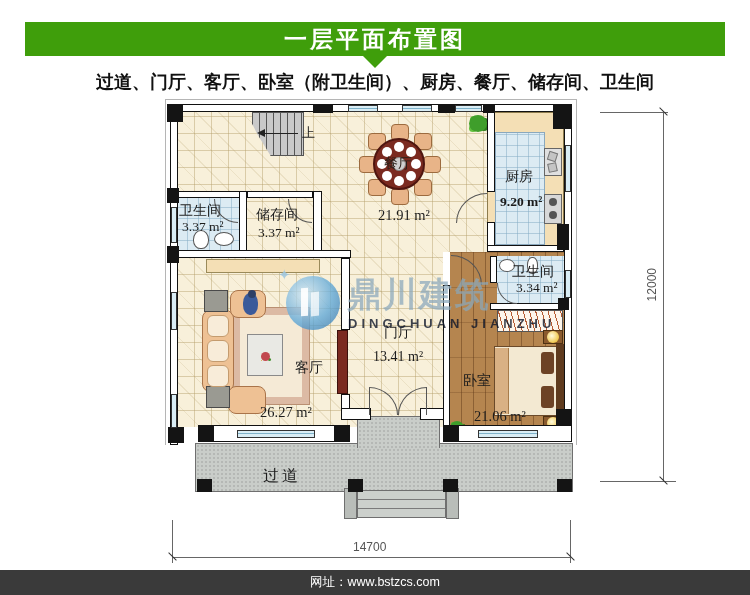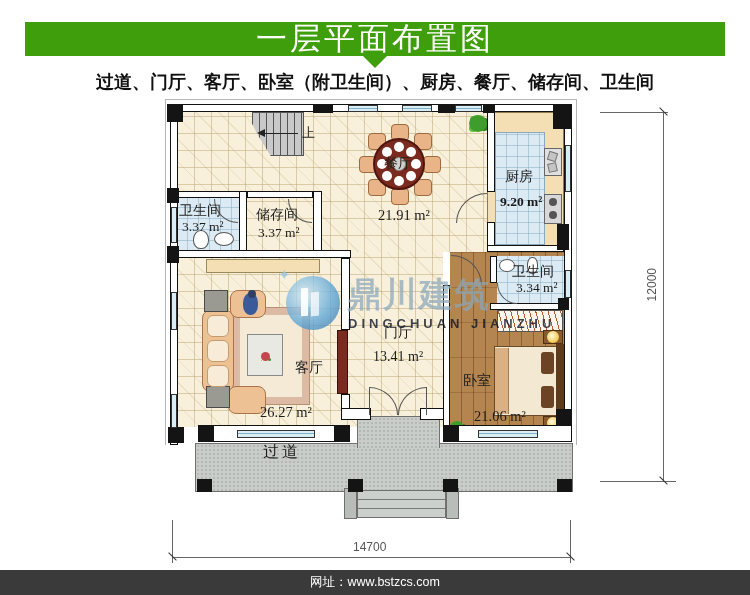--- a/index.html
+++ b/index.html
@@ -3,21 +3,21 @@
 <meta charset="utf-8">
 <style>
   html,body{margin:0;padding:0;background:#ffffff;}
   .canvas{position:relative;width:750px;height:595px;background:#fff;overflow:hidden;
           font-family:"Liberation Sans",sans-serif;}
   .abs{position:absolute;box-sizing:border-box;}
 
   
   .title-bar{position:absolute;left:25px;top:22px;width:700px;height:34px;background:#3f9e0b;
              display:flex;align-items:center;justify-content:center;}
-  .title-text{color:#fff;font-size:31px;font-weight:normal;letter-spacing:3px;}
+  .title-text{color:#fff;font-size:23px;font-weight:bold;letter-spacing:3px;}
   .title-pointer{position:absolute;left:363px;top:56px;width:0;height:0;
                  border-left:12px solid transparent;border-right:12px solid transparent;
                  border-top:12px solid #3f9e0b;}
   .subtitle{position:absolute;left:0;top:70px;width:750px;text-align:center;
             font-size:18px;font-weight:bold;color:#111;font-family:"Liberation Sans",sans-serif;}
 
   
   .wall{position:absolute;background:#fff;border:1px solid #111;box-sizing:border-box;z-index:20;}
   .col{position:absolute;background:#141414;z-index:22;}
   .win-h{position:absolute;border:1px solid #333;box-sizing:border-box;z-index:23;
@@ -250,21 +250,21 @@
   <div class="lbl" style="left:505px;top:168px;">厨房</div>
   <div class="area" style="left:500px;top:194px;font-weight:bold;">9.20 m²</div>
   <div class="lbl" style="left:512px;top:263px;">卫生间</div>
   <div class="area" style="left:516px;top:280px;">3.34 m²</div>
   <div class="lbl" style="left:384px;top:324px;">门厅</div>
   <div class="area" style="left:373px;top:349px;font-size:14px;">13.41 m²</div>
   <div class="lbl" style="left:295px;top:359px;">客厅</div>
   <div class="area" style="left:260px;top:404px;font-size:14.5px;">26.27 m²</div>
   <div class="lbl" style="left:463px;top:372px;">卧室</div>
   <div class="area" style="left:474px;top:408px;font-size:14.5px;">21.06 m²</div>
-  <div class="lbl" style="left:263px;top:442px;font-size:16px;letter-spacing:3px;">过道</div>
+  <div class="lbl" style="left:263px;top:466px;font-size:16px;letter-spacing:3px;">过道</div>
 
   <div class="wm">
     <div class="wm-star" style="left:278px;top:266px;">✦</div>
     <div class="wm-logo" style="left:286px;top:276px;"></div>
     <div class="wm-bar" style="left:301px;top:288px;width:7px;height:28px;transform:skewY(-6deg);"></div>
     <div class="wm-bar" style="left:311px;top:292px;width:8px;height:24px;opacity:.7;transform:skewY(-6deg);"></div>
     <div class="wm-cn" style="left:347px;top:272px;">鼎川建筑</div>
     <div class="wm-en" style="left:348px;top:316px;">DINGCHUAN JIANZHU</div>
   </div>
 

